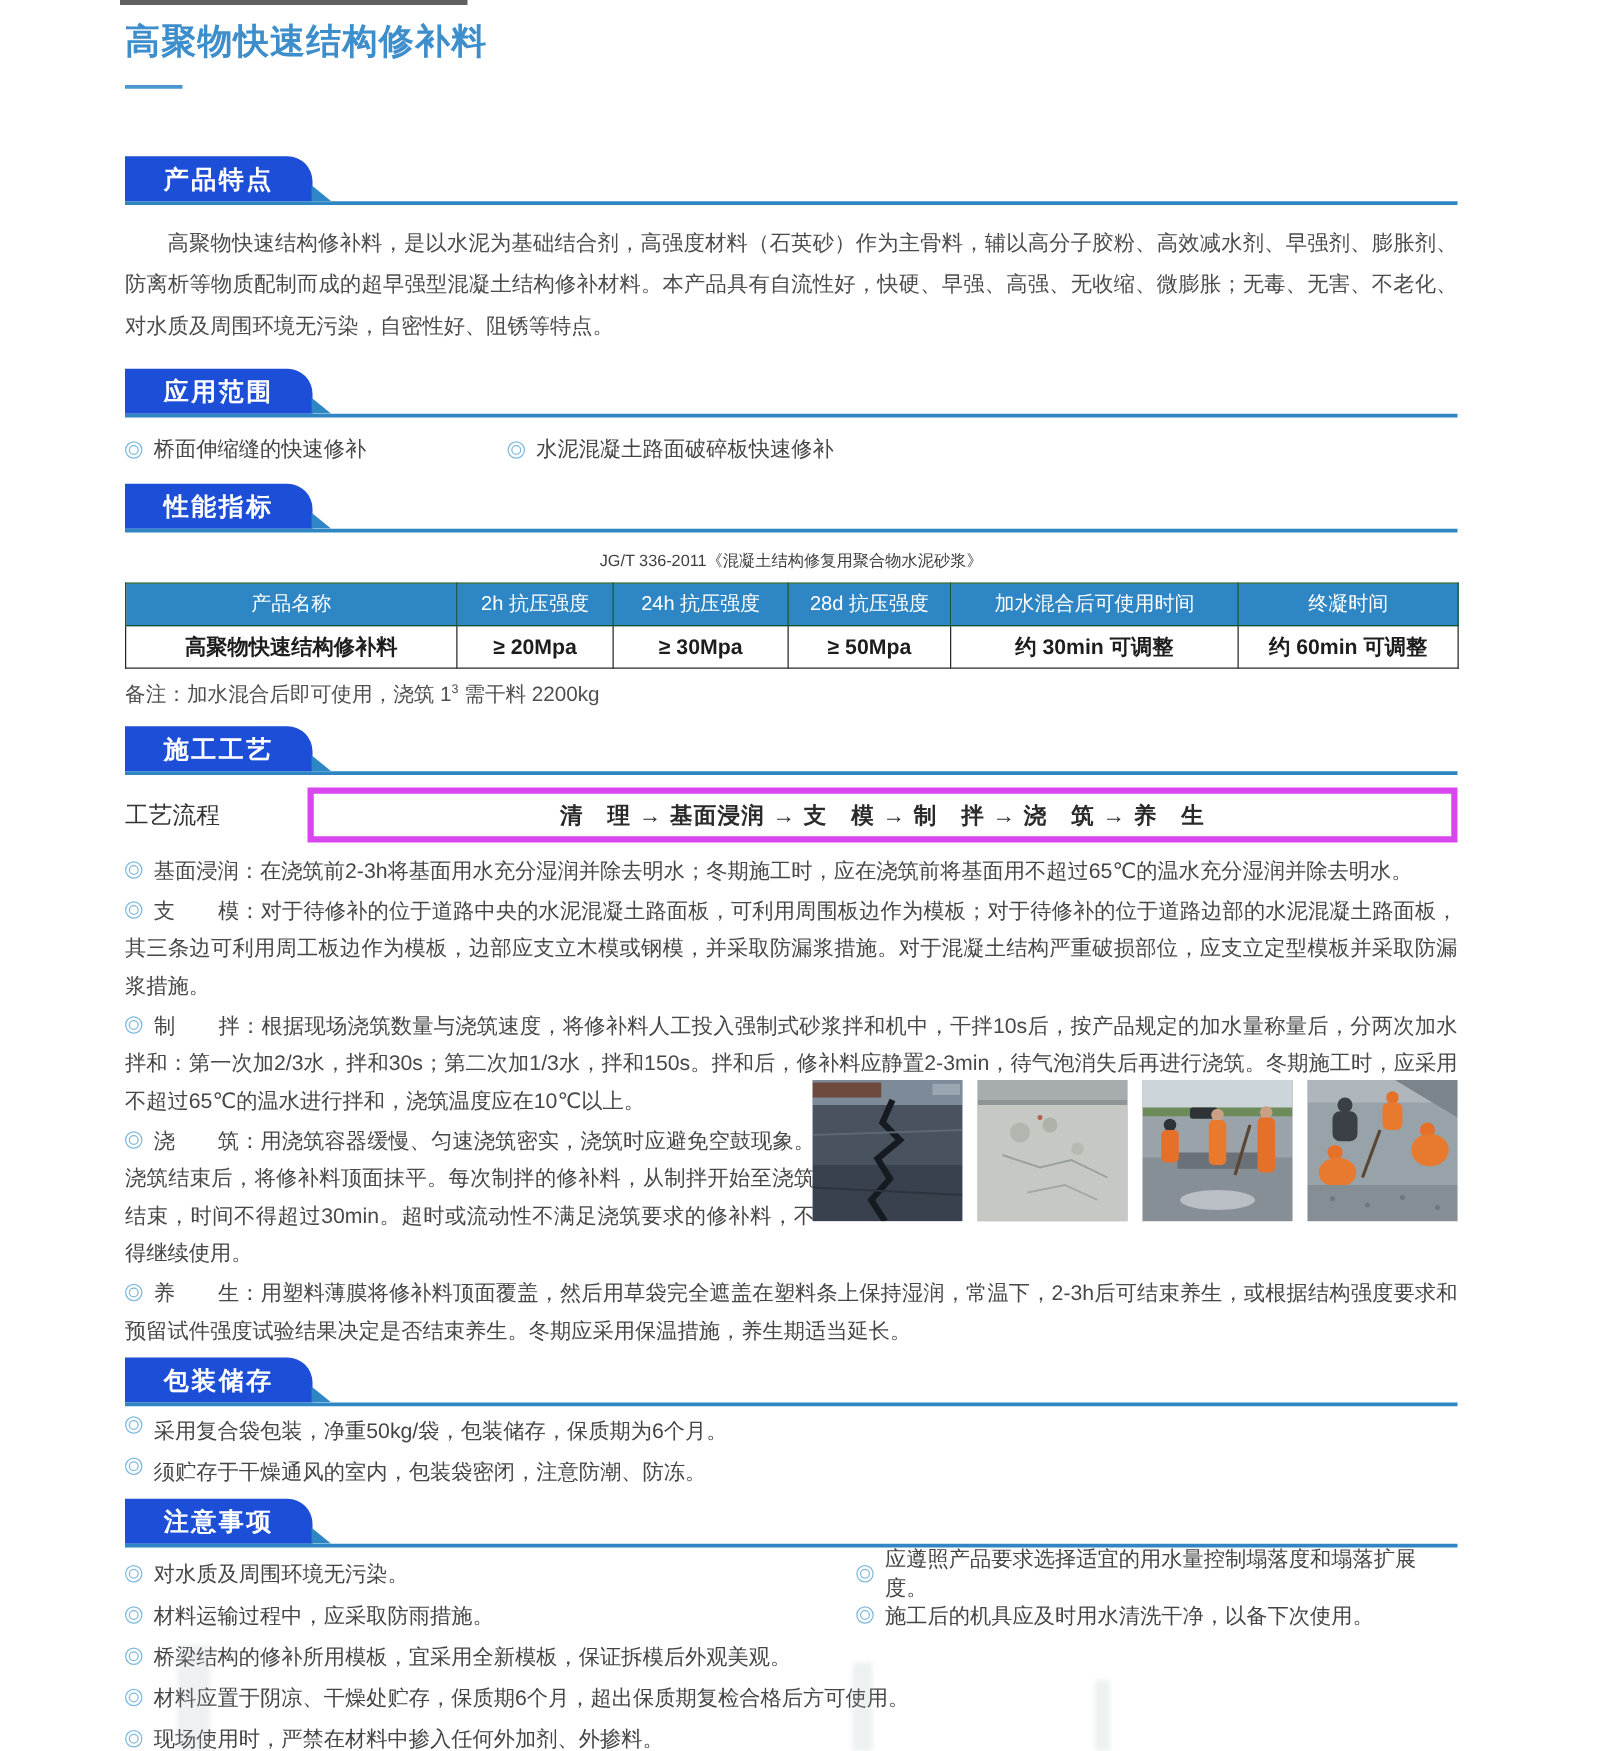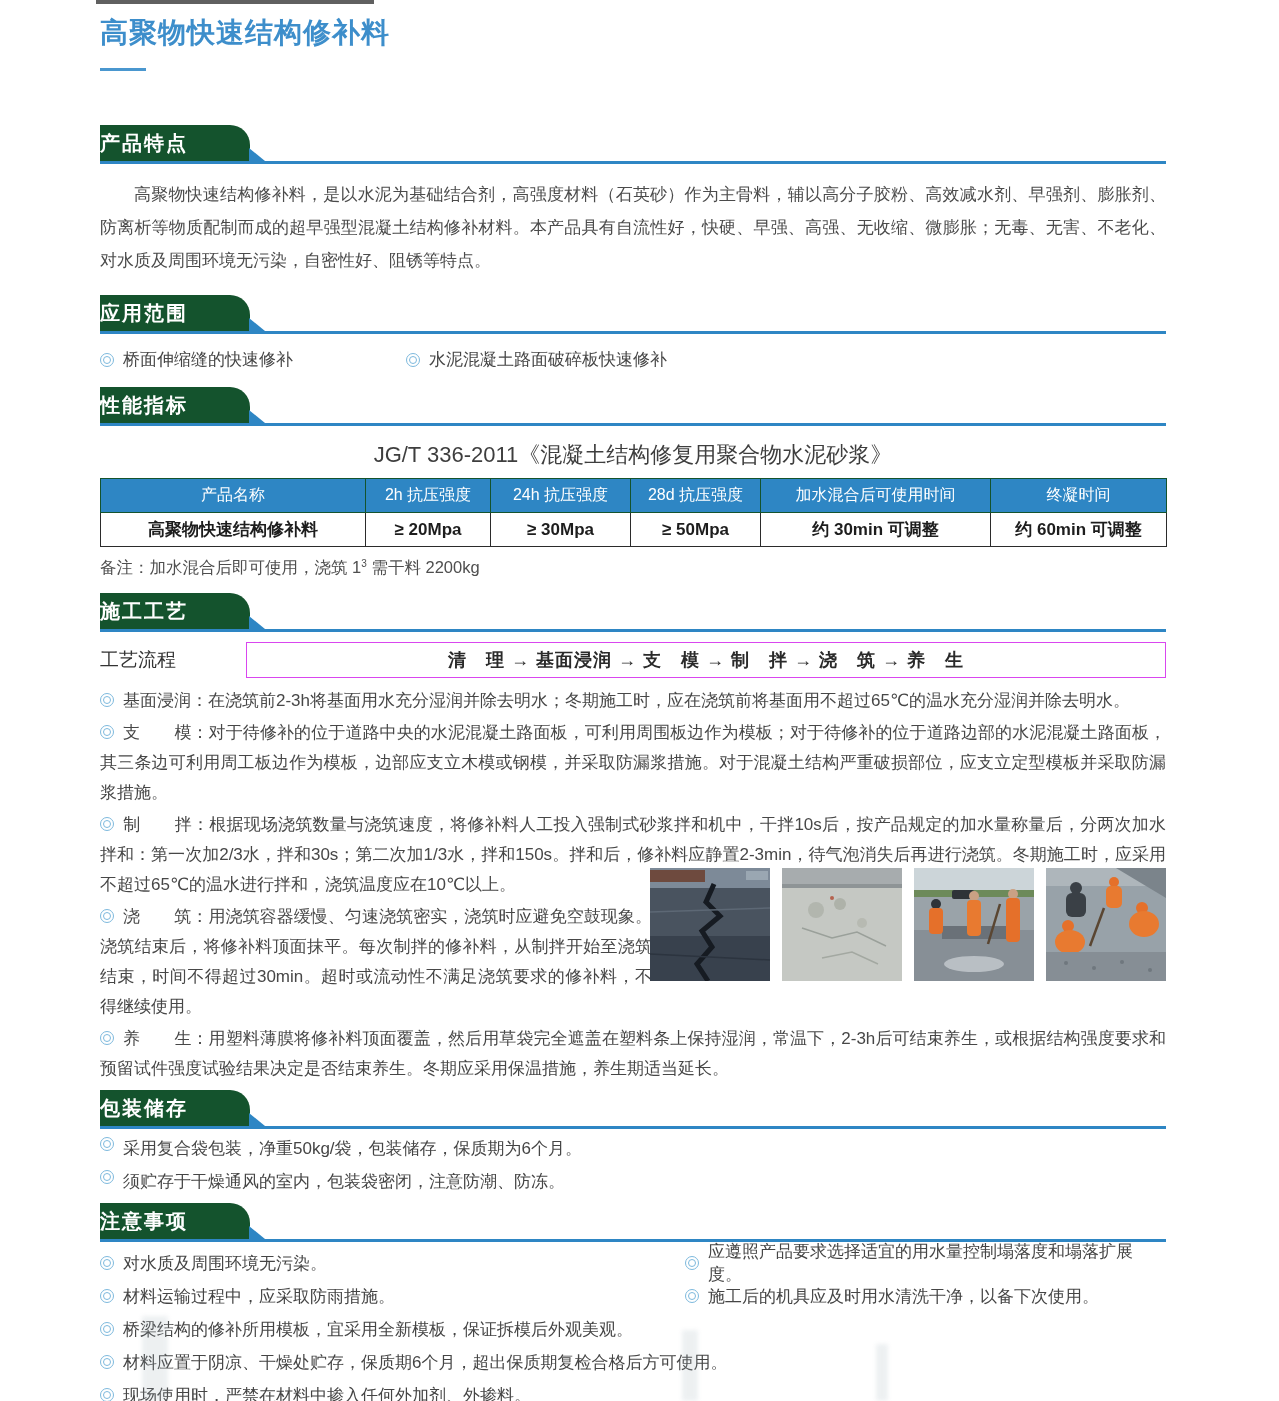--- a/index.html
+++ b/index.html
@@ -10,56 +10,56 @@
   
   .top-sliver{position:absolute;left:96px;top:0;width:278px;height:4px;background:#2b2b2b;opacity:.75;}
   .ghost{position:absolute;background:#9fb0b8;opacity:.18;filter:blur(2px);}
 
   
   .page-title{padding-top:16px;font-size:28px;line-height:34px;font-weight:bold;color:#3d8ecb;letter-spacing:1px;}
   .title-underline{width:46px;height:3px;background:#4a97cf;margin-top:18px;}
 
   
   .banner{position:relative;height:39px;}
-  .banner-tab{position:absolute;left:0;top:0;width:150px;height:36px;background:#14532d;
-              border-top-right-radius:20px;display:flex;align-items:center;}
+  .banner-tab{position:absolute;left:0;top:0;width:150px;height:36px;background:#1d4ed8;
+              border-top-right-radius:20px;display:flex;align-items:center;justify-content:center;}
   .banner-tab::after{content:'';position:absolute;right:-15px;bottom:0;width:16px;height:13px;
               background:#2e86c4;clip-path:polygon(0 0,100% 100%,0 100%);}
   .banner-label{color:#ffffff;font-size:20px;font-weight:bold;letter-spacing:2px;}
   .banner-line{position:absolute;left:0;right:0;bottom:0;height:3px;background:#2e86c4;}
 
   .m-features{margin-top:54px;} .m-apps{margin-top:18px;} .m-perf{margin-top:16px;}
   .m-process{margin-top:14px;padding-left:28px;} .m-pkg{margin-top:6px;} .m-notes{margin-top:6px;}
 
   .features-paragraph{margin:14px 0 0 0;font-size:17px;line-height:33px;color:#4b4b4b;
                       text-align:justify;text-indent:2em;}
 
   
   .bullet{display:inline-block;width:12px;height:12px;border:1.5px solid #7db9dd;border-radius:50%;
           position:relative;margin-right:9px;vertical-align:-1px;flex:none;}
   .bullet::before{content:'';position:absolute;inset:2px;border:1.5px solid #7db9dd;border-radius:50%;}
 
   .app-items{display:flex;margin-top:14px;font-size:17px;color:#454545;}
   .app-item{display:flex;align-items:center;}
   .app-item:first-child{width:306px;}
 
-  .standard-line{margin-top:14px;text-align:center;font-size:22px;color:#3e3e3e;}
+  .standard-line{margin-top:14px;text-align:center;font-size:13px;color:#3e3e3e;}
 
   table.perf{margin-top:8px;border-collapse:collapse;width:1066px;table-layout:fixed;}
   table.perf th{background:#2e86c4;color:#ffffff;font-size:16px;font-weight:500;height:33px;
                 border:1px solid #14532d;padding:0;}
   table.perf td{font-size:17px;font-weight:bold;color:#1d1d1d;text-align:center;height:33px;
                 border:1px solid #2b2b2b;padding:0;}
 
   .note-line{margin-top:10px;font-size:16.5px;color:#4e4e4e;}
   .note-line sup{font-size:10px;}
 
   .flow-row{margin-top:10px;display:flex;align-items:center;}
   .flow-label{font-size:19px;color:#333333;width:146px;flex:none;}
-  .flow-box{flex:1;border:1px solid #d946ef;height:34px;display:flex;align-items:center;
+  .flow-box{flex:1;border:5px solid #d946ef;height:34px;display:flex;align-items:center;
             justify-content:center;font-weight:bold;font-size:18px;color:#2a2a2a;letter-spacing:1px;}
 
   .steps{position:relative;margin-top:8px;}
   .step{margin:0 0 2px 0;font-size:17px;line-height:30px;color:#474747;text-align:justify;}
   .step.narrow{width:552px;}
   .photo-strip{position:absolute;right:0;top:182px;width:516px;display:flex;gap:12px;}
   .photo{width:120px;height:113px;overflow:hidden;background:#9aa2a8;}
   .photo svg{display:block;}
 
   .pkg-items{margin-top:8px;}

